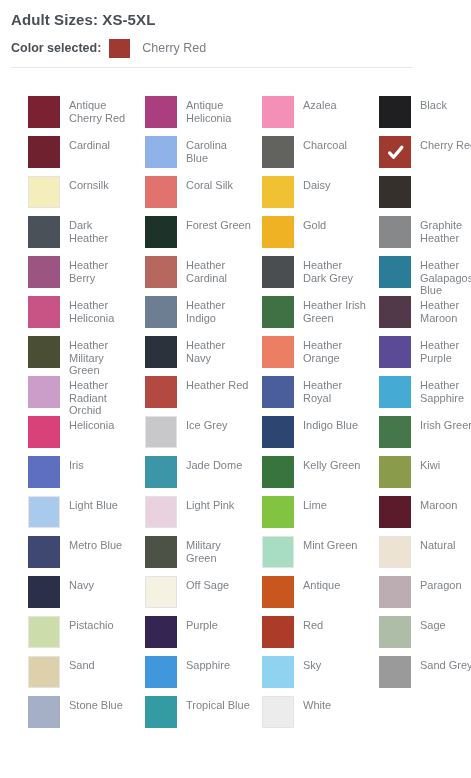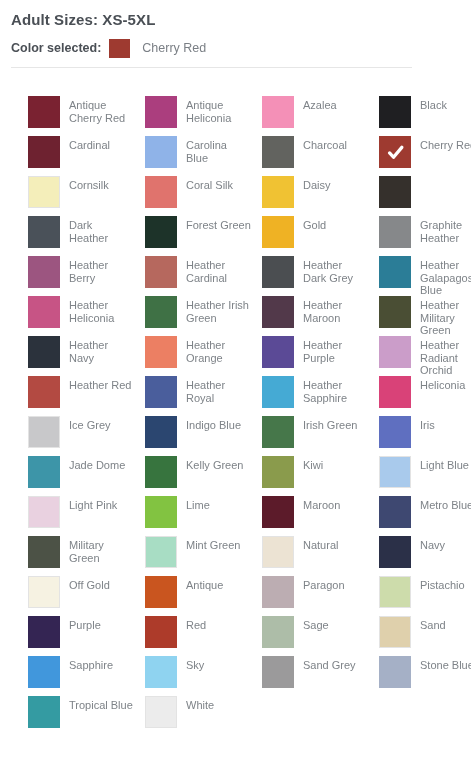--- a/index.html
+++ b/index.html
@@ -209,20 +209,24 @@
       </div>
       <div class="swatch-item">
         <span class="swatch-box" style="background: rgb(43, 125, 151);"></span>
         <span class="swatch-label">Heather Galapagos Blue</span>
       </div>
       <div class="swatch-item">
         <span class="swatch-box" style="background: rgb(199, 84, 133);"></span>
         <span class="swatch-label">Heather Heliconia</span>
       </div>
       <div class="swatch-item">
+        <span class="swatch-box" style="background: rgb(109, 126, 147);"></span>
+        <span class="swatch-label">Heather Indigo</span>
+      </div>
+      <div class="swatch-item">
         <span class="swatch-box" style="background: rgb(63, 113, 69);"></span>
         <span class="swatch-label">Heather Irish Green</span>
       </div>
       <div class="swatch-item">
         <span class="swatch-box" style="background: rgb(82, 57, 74);"></span>
         <span class="swatch-label">Heather Maroon</span>
       </div>
       <div class="swatch-item">
         <span class="swatch-box" style="background: rgb(74, 78, 52);"></span>
         <span class="swatch-label">Heather Military Green</span>
@@ -318,21 +322,21 @@
       <div class="swatch-item">
         <span class="swatch-box bordered" style="background: rgb(236, 227, 211);"></span>
         <span class="swatch-label">Natural</span>
       </div>
       <div class="swatch-item">
         <span class="swatch-box" style="background: rgb(43, 48, 72);"></span>
         <span class="swatch-label">Navy</span>
       </div>
       <div class="swatch-item">
         <span class="swatch-box bordered" style="background: rgb(246, 242, 226);"></span>
-        <span class="swatch-label">Off Gold</span>
+        <span class="swatch-label">Off Sage</span>
       </div>
       <div class="swatch-item">
         <span class="swatch-box" style="background: rgb(201, 85, 31);"></span>
         <span class="swatch-label">Antique</span>
       </div>
       <div class="swatch-item">
         <span class="swatch-box" style="background: rgb(188, 173, 178);"></span>
         <span class="swatch-label">Paragon</span>
       </div>
       <div class="swatch-item">

